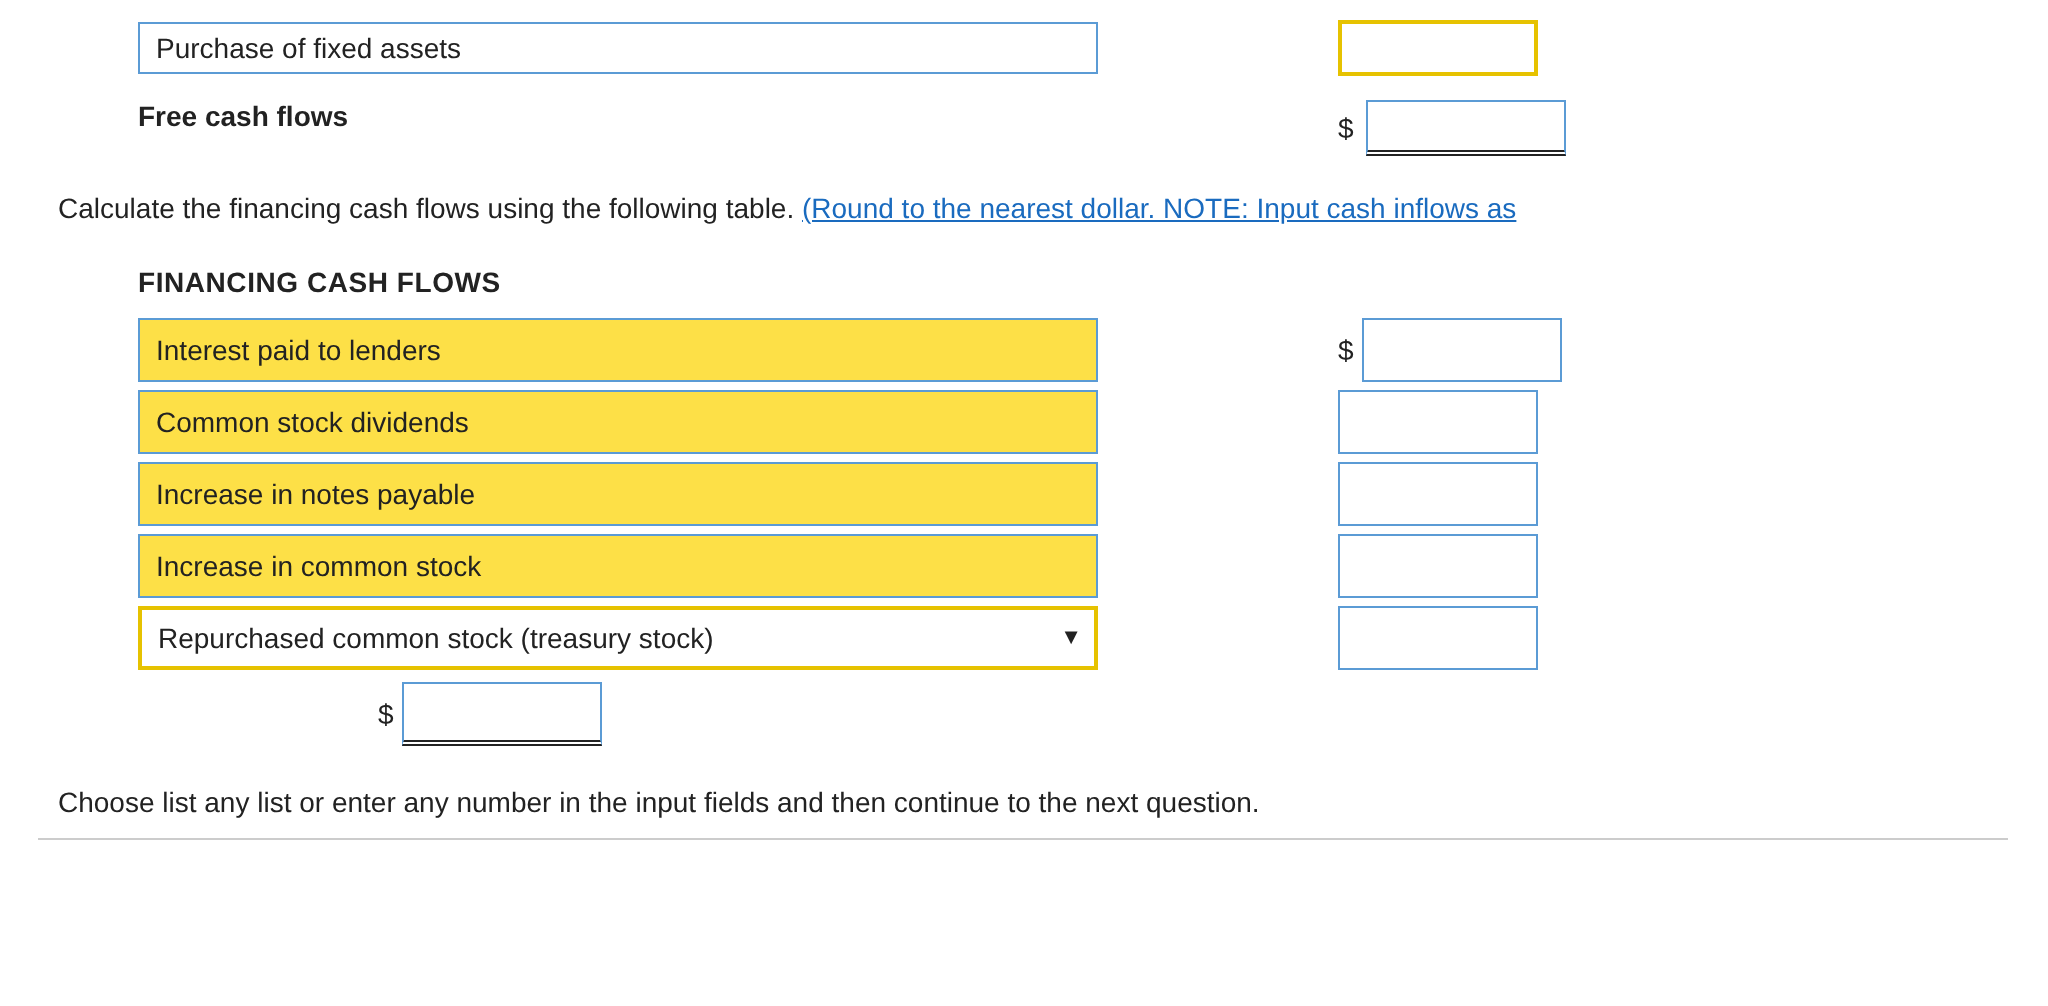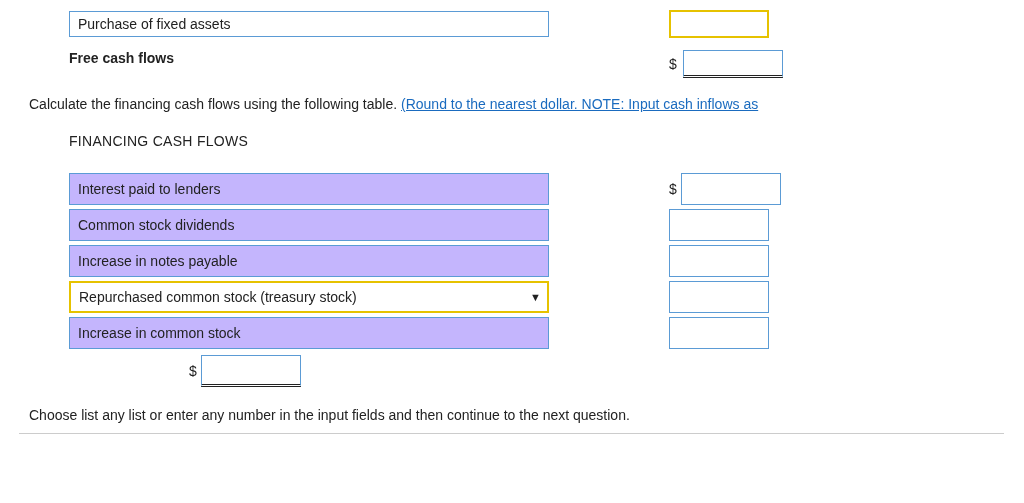--- a/index.html
+++ b/index.html
@@ -97,23 +97,23 @@
     .instruction-text .blue-note {
       color: #1a6bbf;
       text-decoration: underline;
     }
 
     
     .financing-section {
       padding-left: 50px;
     }
     .section-title {
-      font-weight: normal;
-      font-size: 14px;
-      margin-bottom: 24px;
+      font-weight: bold;
+      font-size: 14px;
+      margin-bottom: 10px;
       letter-spacing: 0.02em;
     }
 
     .financing-table {
       width: 100%;
     }
 
     .financing-row {
       display: flex;
       align-items: center;
@@ -121,21 +121,21 @@
     }
 
     .financing-label-cell {
       width: 480px;
     }
     .financing-label-input {
       border: 1px solid #5b9bd5;
       padding: 4px 8px;
       font-size: 14px;
       color: #222;
-      background: #c4b5fd;
+      background: #fde047;
       width: 480px;
       height: 32px;
       display: flex;
       align-items: center;
     }
     .financing-label-select {
       border: 2px solid #e6c200;
       padding: 4px 8px;
       font-size: 14px;
       color: #222;
@@ -276,42 +276,42 @@
             <span>Increase in notes payable</span>
           </div>
         </div>
         <div class="financing-input-cell">
           <input type="text" class="financing-input" value="" style="">
         </div>
       </div>
 
       <div class="financing-row">
         <div class="financing-label-cell">
+          <div class="financing-label-input">
+            <span>Increase in common stock</span>
+          </div>
+        </div>
+        <div class="financing-input-cell">
+          <input type="text" class="financing-input" value="" style="">
+        </div>
+      </div>
+
+      <div class="financing-row">
+        <div class="financing-label-cell">
           <div class="select-wrapper">
             <select class="financing-label-select">
               <option>Repurchased common stock (treasury stock)</option>
             </select>
           </div>
         </div>
         <div class="financing-input-cell">
           <input type="text" class="financing-input" value="" style="">
         </div>
       </div>
 
-      <div class="financing-row">
-        <div class="financing-label-cell">
-          <div class="financing-label-input">
-            <span>Increase in common stock</span>
-          </div>
-        </div>
-        <div class="financing-input-cell">
-          <input type="text" class="financing-input" value="" style="">
-        </div>
-      </div>
-
     </div>
 
     <div class="cash-dist-row">
       <div class="cash-dist-input-cell">
         <span class="dollar-label">$</span>
         <input type="text" class="cash-dist-input" value="" style="">
       </div>
     </div>
 
   </div>

